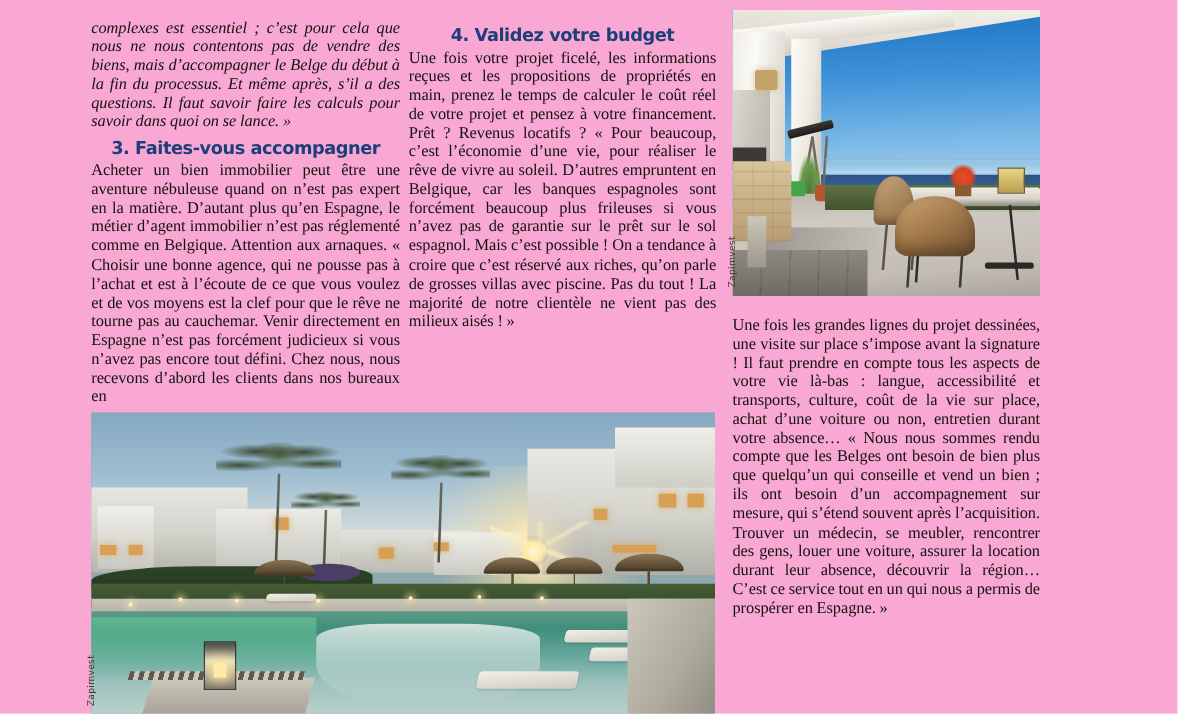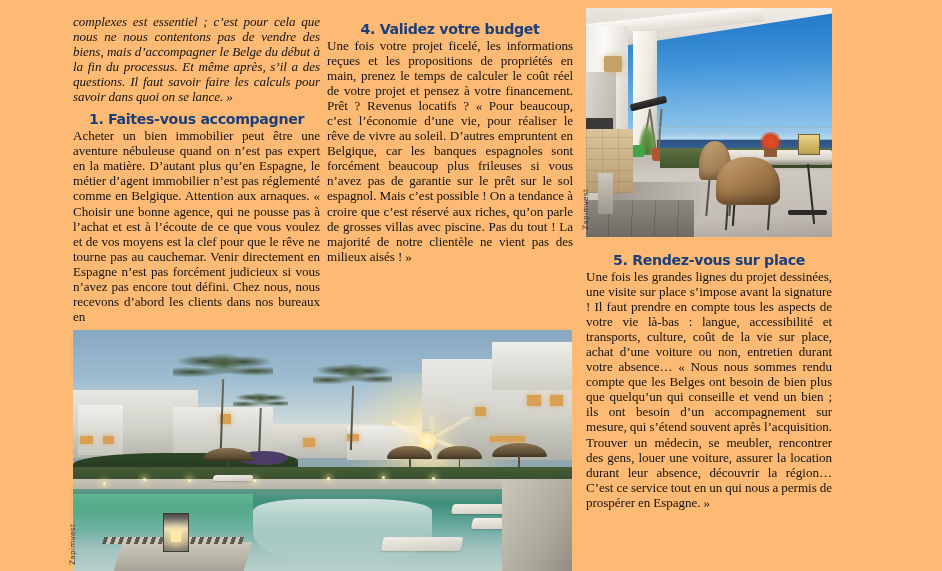--- a/index.html
+++ b/index.html
@@ -5,21 +5,21 @@
   * { margin:0; padding:0; box-sizing:border-box; }
   html,body{
     width:942px; height:571px;
     background:#ffffff;
     font-family:"Liberation Serif", serif;
     overflow:hidden;
   }
   .page{
     position:relative;
     width:942px; height:571px;
-    background:#fdba74;
+    background:#f9a8d4;
   }
 
   
   .col{
     position:absolute;
     text-align:justify;
     color:#14120f;
     font-size:13.1px;
     line-height:15.05px;
     letter-spacing:-0.05px;
@@ -392,31 +392,30 @@
   #credit-terrace{ left:581px; top:230px; }
   #credit-pool{ left:68px; top:565px; }
 </style>
 </head>
 <body>
 
 <div class="page">
 
   <div class="col" id="col1">
     <p class="quote">complexes est essentiel ; c’est pour cela que nous ne nous contentons pas de vendre des biens, mais d’accompagner le Belge du début à la fin du processus. Et même après, s’il a des questions. Il faut savoir faire les calculs pour savoir dans quoi on se lance. »</p>
-    <h2 class="heading">1. Faites-vous accompagner</h2>
+    <h2 class="heading">3. Faites-vous accompagner</h2>
     <p><span>Acheter un bien immobilier peut être une aventure nébuleuse quand on n’est pas expert en la matière. D’autant plus qu’en Espagne, le métier d’agent immobilier n’est pas réglementé comme en Belgique. Attention aux arnaques. </span><span class="it">« Choisir une bonne agence, qui ne pousse pas à l’achat et est à l’écoute de ce que vous voulez et de vos moyens est la clef pour que le rêve ne tourne pas au cauchemar. Venir directement en Espagne n’est pas forcément judicieux si vous n’avez pas encore tout défini. Chez nous, nous recevons d’abord les clients dans nos bureaux en</span></p>
   </div>
 
   <div class="col" id="col2">
     <h2 class="heading">4. Validez votre budget</h2>
     <p><span>Une fois votre projet ficelé, les informations reçues et les propositions de propriétés en main, prenez le temps de calculer le coût réel de votre projet et pensez à votre financement. Prêt ? Revenus locatifs ? </span><span class="it">« Pour beaucoup, c’est l’économie d’une vie, pour réaliser le rêve de vivre au soleil. D’autres empruntent en Belgique, car les banques espagnoles sont forcément beaucoup plus frileuses si vous n’avez pas de garantie sur le prêt sur le sol espagnol. Mais c’est possible ! On a tendance à croire que c’est réservé aux riches, qu’on parle de grosses villas avec piscine. Pas du tout ! La majorité de notre clientèle ne vient pas des milieux aisés ! »</span></p>
   </div>
 
   <div class="col" id="col3">
-    <h2 class="heading">5. Rendez-vous sur place</h2>
     <p><span>Une fois les grandes lignes du projet dessinées, une visite sur place s’impose avant la signature ! Il faut prendre en compte tous les aspects de votre vie là-bas : langue, accessibilité et transports, culture, coût de la vie sur place, achat d’une voiture ou non, entretien durant votre absence… </span><span class="it">« Nous nous sommes rendu compte que les Belges ont besoin de bien plus que quelqu’un qui conseille et vend un bien ; ils ont besoin d’un accompagnement sur mesure, qui s’étend souvent après l’acquisition. Trouver un médecin, se meubler, rencontrer des gens, louer une voiture, assurer la location durant leur absence, découvrir la région… C’est ce service tout en un qui nous a permis de prospérer en Espagne. »</span></p>
     <div class="gap"></div>
   </div>
 
   <div class="photo" id="photo-terrace">
     <div class="terr-sky"></div>
     <div class="terr-horizonglow"></div>
     <div class="terr-sea-line"></div>
     <div class="terr-sea"></div>
     <div class="terr-ground"></div>

